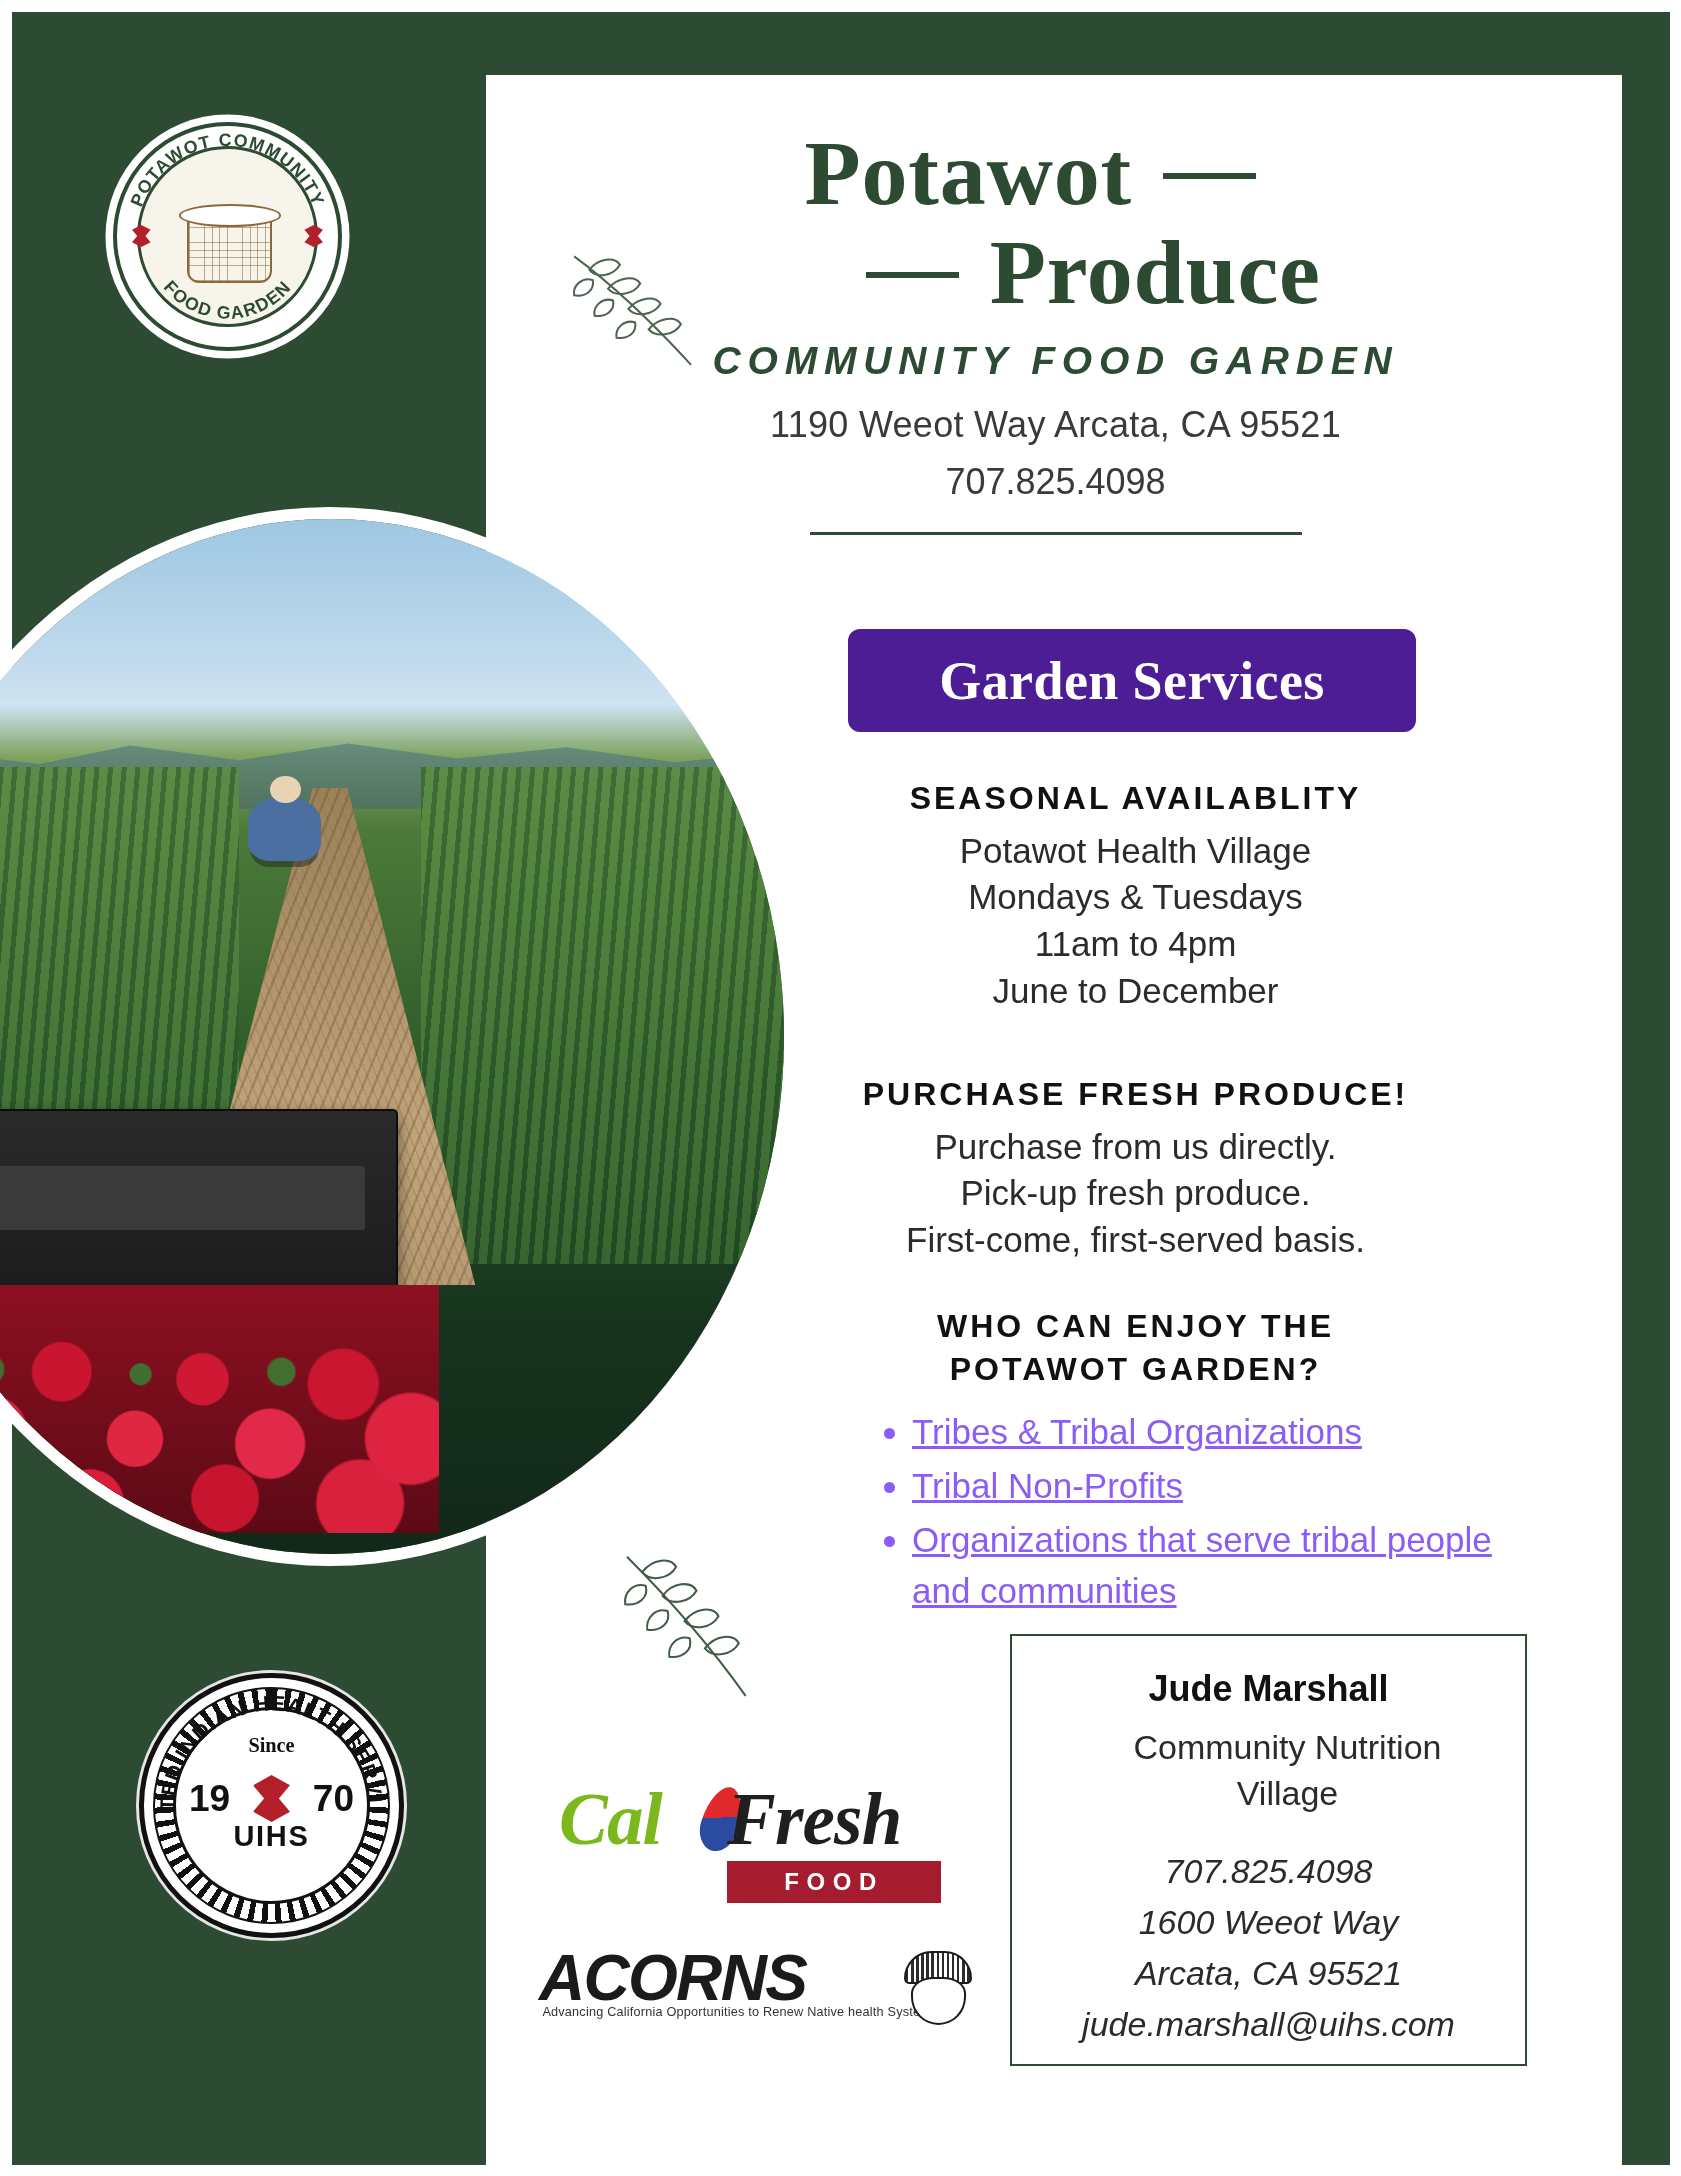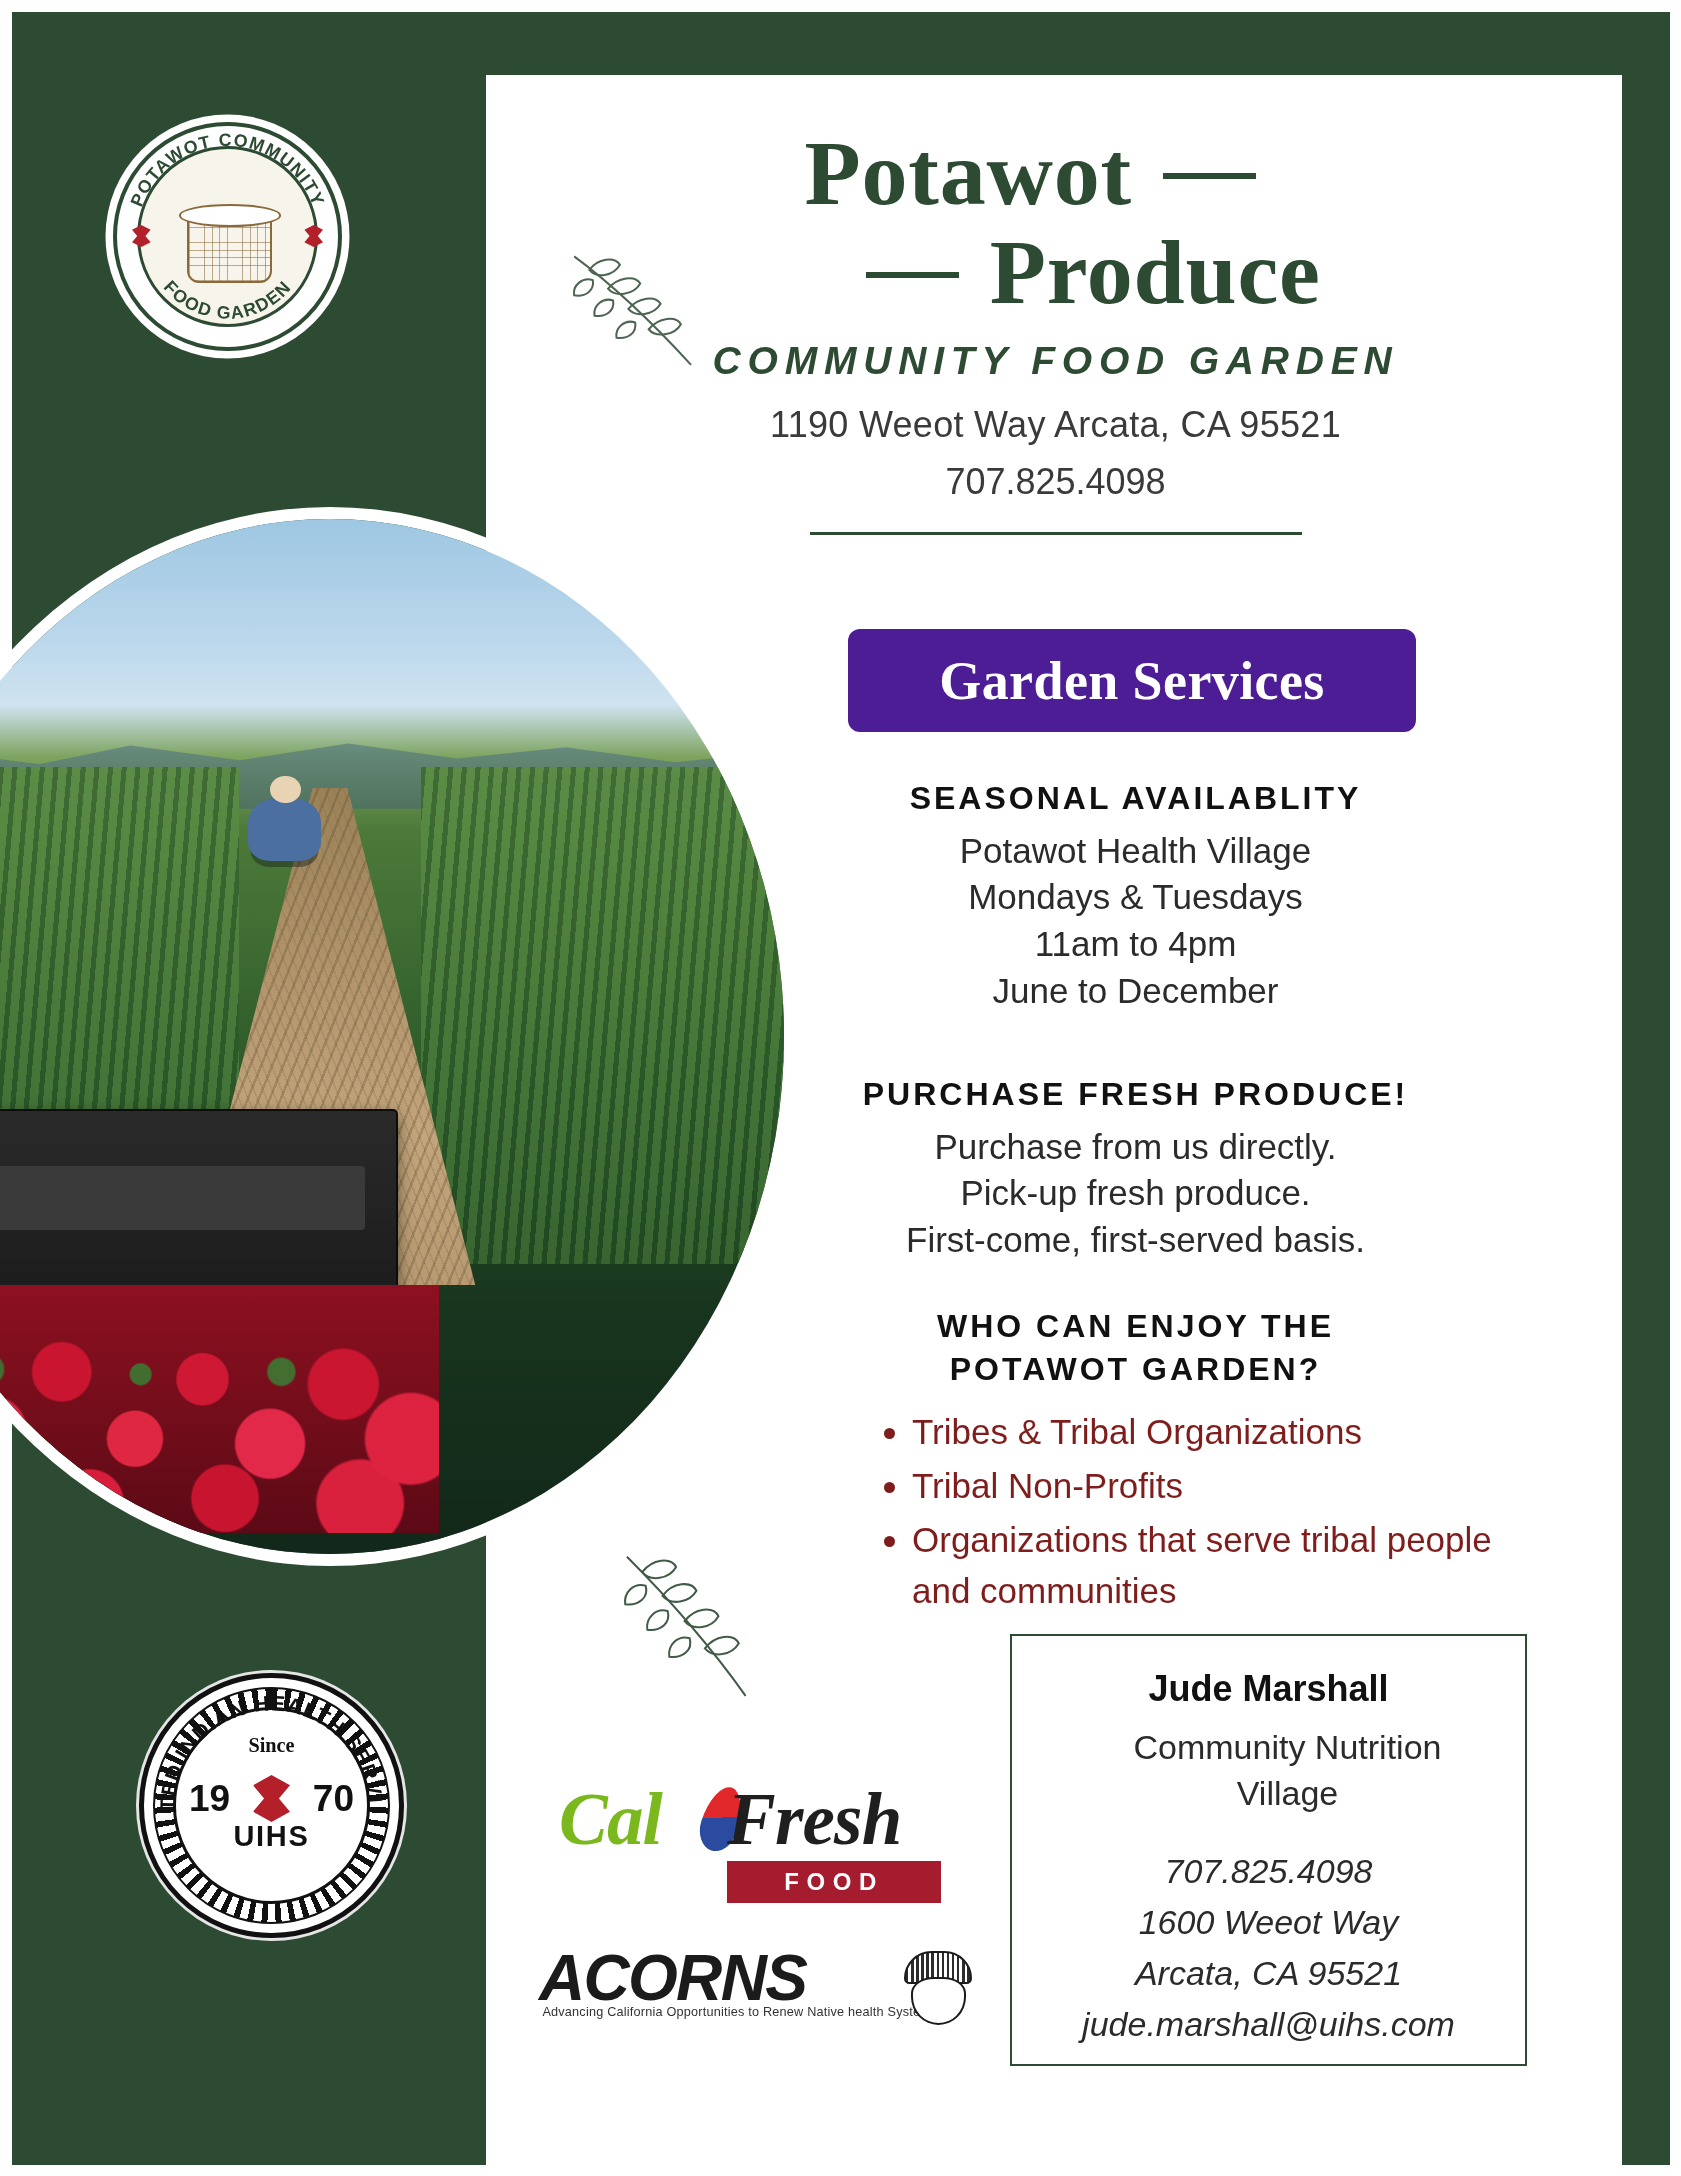--- a/index.html
+++ b/index.html
@@ -499,23 +499,24 @@
   .sec-head-2l { line-height: 1.35; }
 
   .bullets {
     position: absolute;
     left: 873px;
     top: 1407px;
     width: 627px;
     margin: 0;
     padding-left: 39px;
     font-size: 35px;
-    color: #7f1d1d;
+    color: #8b5cf6;
     line-height: 1.45;
     text-align: left;
+    text-decoration: underline;
   }
   .bullets li { margin-bottom: 3.4px; }
 
   
   .calfresh {
     position: absolute;
     left: 559px;
     top: 1771px;
     width: 381px;
     height: 144px;

